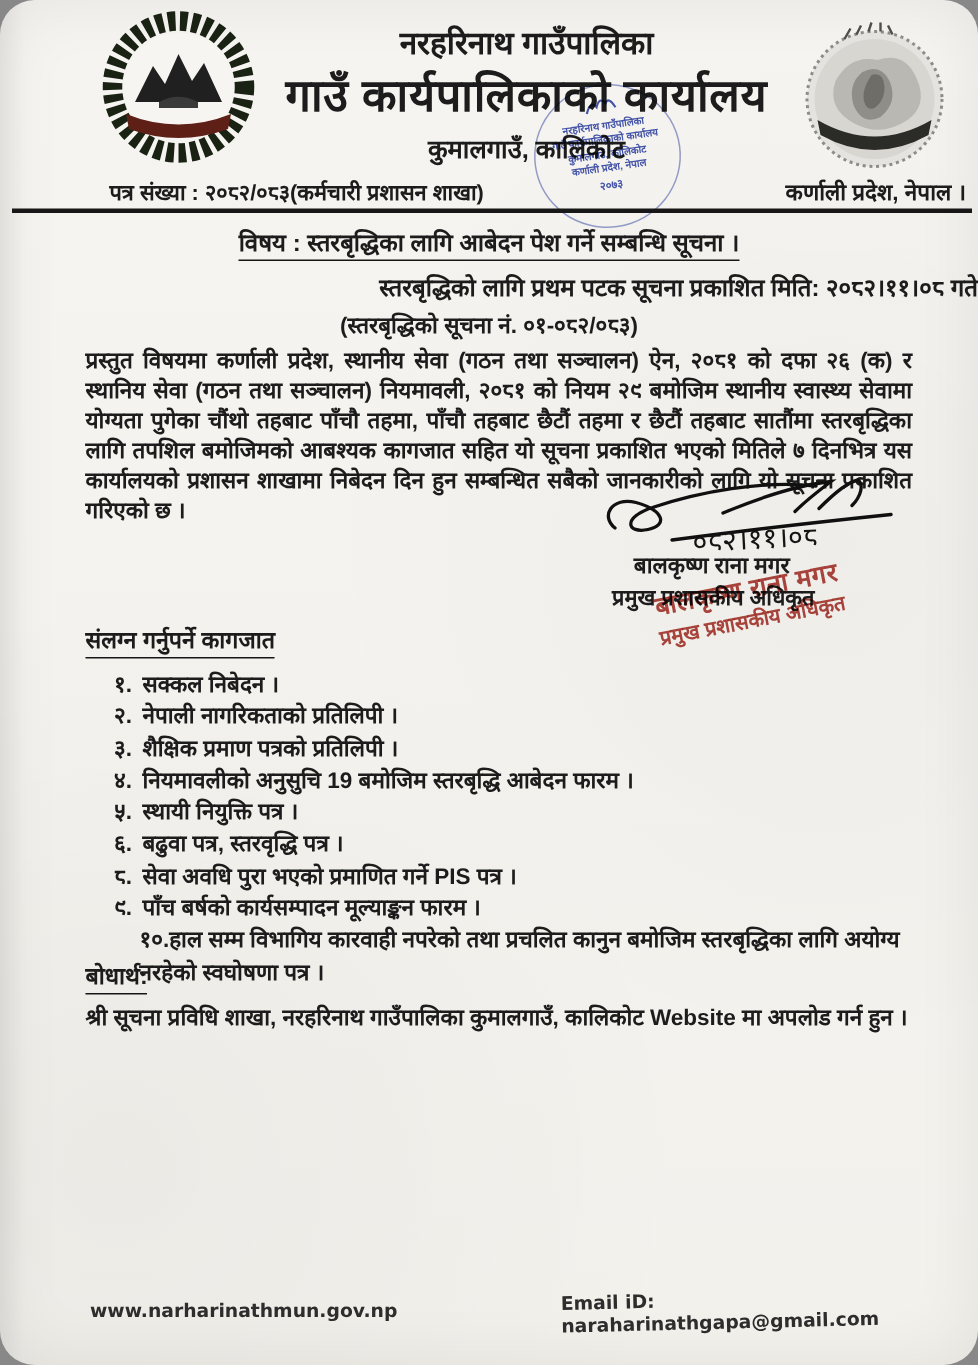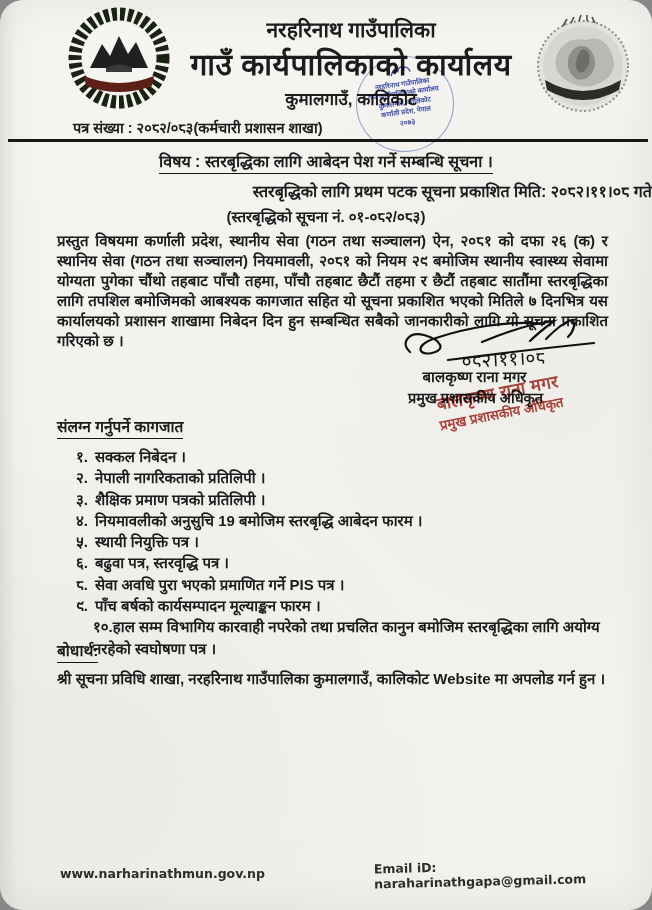--- a/index.html
+++ b/index.html
@@ -123,20 +123,21 @@
     </svg>
     <div>नरहरिनाथ गाउँपालिका</div>
     <div>गाउँ कार्यपालिकाको कार्यालय</div>
     <div>कुमालगाउँ, कालिकोट</div>
     <div>कर्णाली प्रदेश, नेपाल</div>
     <div class="yr">२०७३</div>
   </div>
 
   <div class="abs ref-row">
     <span class="ref-no">पत्र संख्या : २०८२/०८३(कर्मचारी प्रशासन शाखा)</span>
+    <span class="province">कर्णाली प्रदेश, नेपाल ।</span>
   </div>
   <div class="abs rule"></div>
 
   <div class="abs subject-block">
     <div><span class="subj-title">विषय : स्तरबृद्धिका लागि आबेदन पेश गर्ने सम्बन्धि सूचना ।</span></div>
     <div class="subj-line2">स्तरबृद्धिको लागि प्रथम पटक सूचना प्रकाशित मिति: २०८२।११।०८ गते</div>
     <div class="subj-line3">(स्तरबृद्धिको सूचना नं. ०१-०८२/०८३)</div>
   </div>
 
   <div class="abs body-par">प्रस्तुत विषयमा कर्णाली प्रदेश, स्थानीय सेवा (गठन तथा सञ्चालन) ऐन, २०८१ को दफा २६ (क) र स्थानिय सेवा (गठन तथा सञ्चालन) नियमावली, २०८१ को नियम २९ बमोजिम स्थानीय स्वास्थ्य सेवामा योग्यता पुगेका चौंथो तहबाट पाँचौ तहमा, पाँचौ तहबाट छैटौं तहमा र छैटौं तहबाट सातौंमा स्तरबृद्धिका लागि तपशिल बमोजिमको आबश्यक कागजात सहित यो सूचना प्रकाशित भएको मितिले ७ दिनभित्र यस कार्यालयको प्रशासन शाखामा निबेदन दिन हुन सम्बन्धित सबैको जानकारीको लागि यो सूचना प्रकाशित गरिएको छ ।</div>

